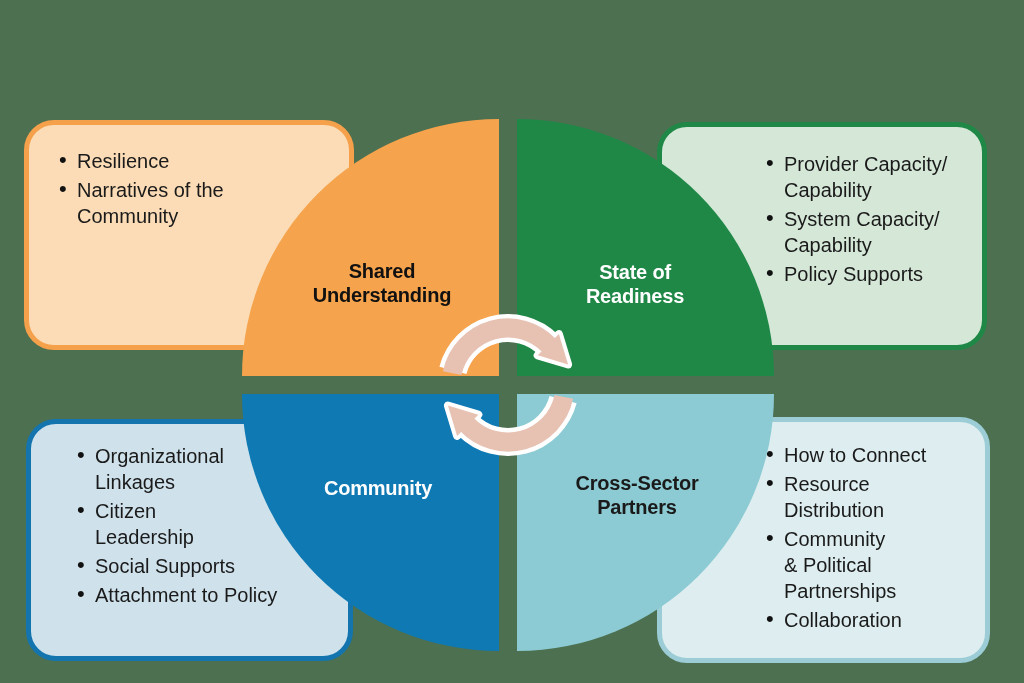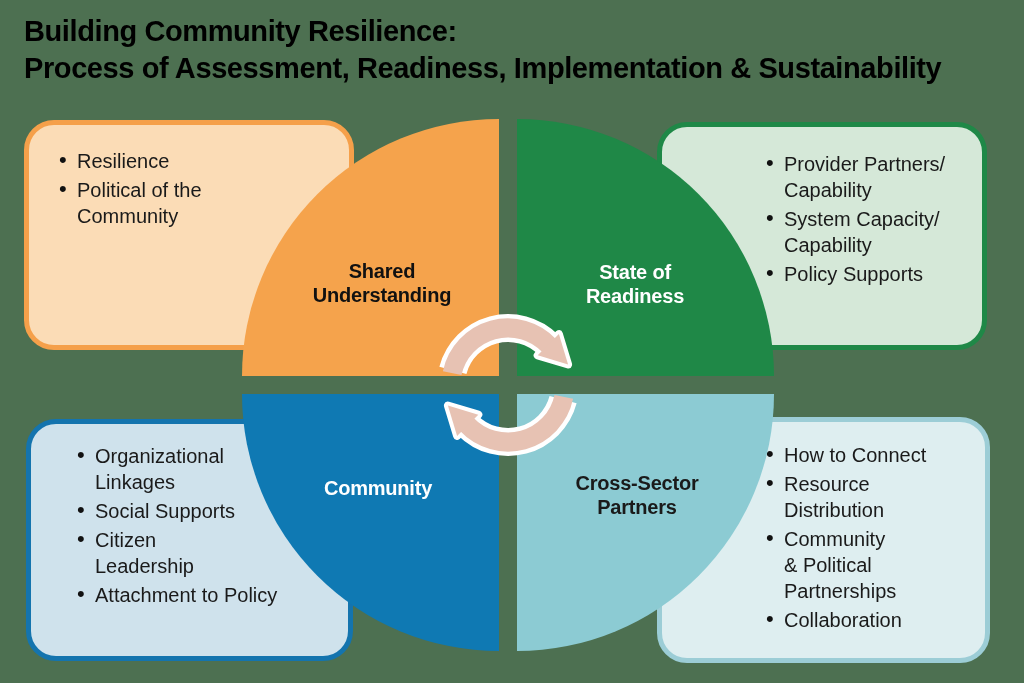--- a/index.html
+++ b/index.html
@@ -54,46 +54,44 @@
   .label-shared{left:262px;top:259px;width:240px;color:#111;}
   .label-readiness{left:535px;top:260px;width:200px;color:#fff;}
   .label-community{left:268px;top:476px;width:220px;color:#fff;}
   .label-partners{left:527px;top:471px;width:220px;color:#1a1a1a;}
 </style>
 </head>
 <body>
 
 <div class="canvas">
 
-  <div class="title">Building Community Resilience:
-Process of Assessment, Readiness, Implementation &amp; Sustainability</div>
 
   <div class="box box1">
     <ul>
         <li>Resilience</li>
-        <li>Political of the
+        <li>Narratives of the
 Community</li>
       </ul>
   </div>
   <div class="box box2">
     <ul>
-        <li>Provider Partners/
+        <li>Provider Capacity/
 Capability</li>
         <li>System Capacity/
 Capability</li>
         <li>Policy Supports</li>
       </ul>
   </div>
   <div class="box box3">
     <ul>
         <li>Organizational
 Linkages</li>
-        <li>Social Supports</li>
         <li>Citizen
 Leadership</li>
+        <li>Social Supports</li>
         <li>Attachment to Policy</li>
       </ul>
   </div>
   <div class="box box4">
     <ul>
         <li>How to Connect</li>
         <li>Resource
 Distribution</li>
         <li>Community
 &amp; Political

